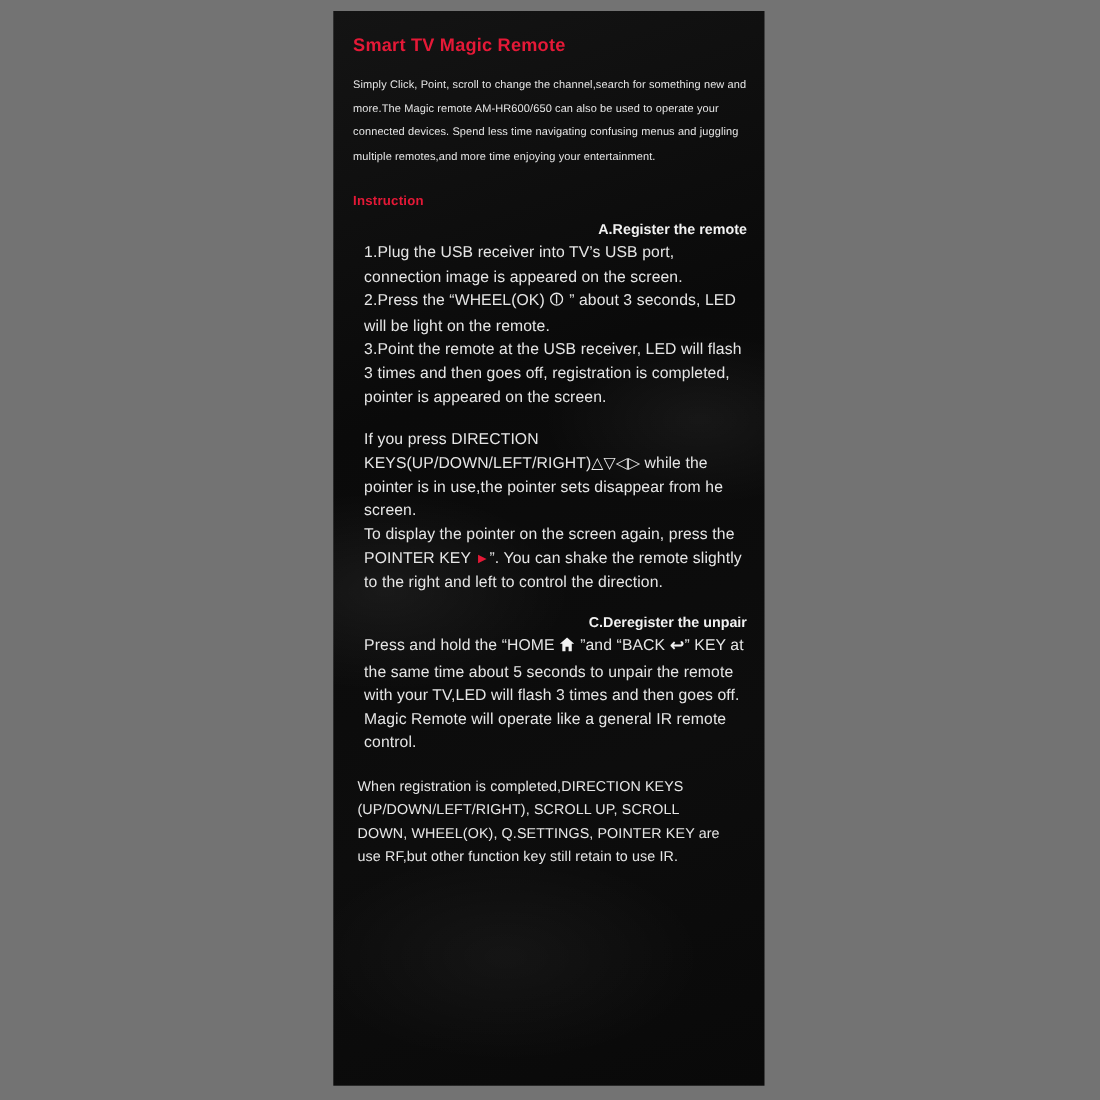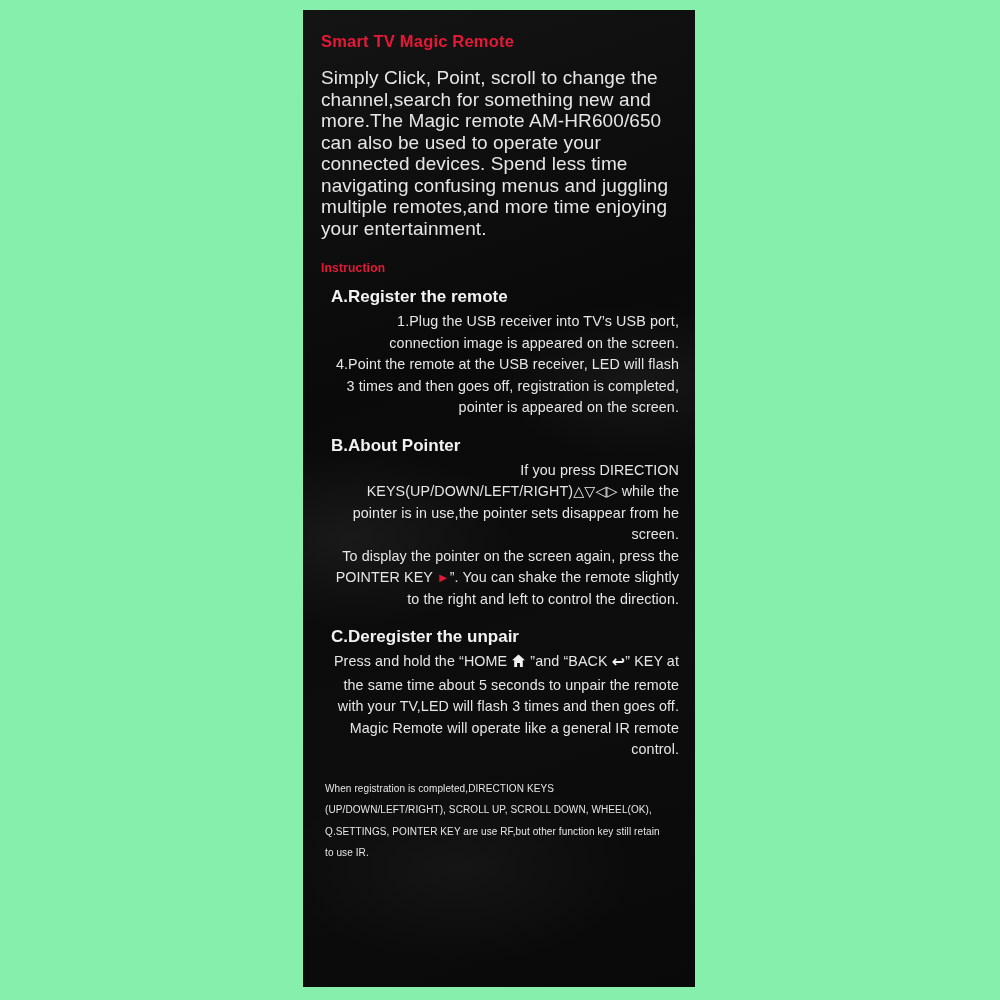--- a/index.html
+++ b/index.html
@@ -1,69 +1,72 @@
 <!DOCTYPE html>
 <html><head>
 <meta charset="utf-8">
 <style>
   html,body{margin:0;padding:0;background:#ffffff;width:1000px;height:1000px;
     font-family:"Liberation Sans","DejaVu Sans",sans-serif;}
-  .stage{position:relative;width:1000px;height:1000px;background:#86efac;overflow:hidden;}
+  .stage{position:relative;width:1000px;height:1000px;background:#737373;overflow:hidden;}
   .panel{
     position:absolute;left:303px;top:10px;width:392px;height:977px;
     background:
       radial-gradient(ellipse 260px 140px at 12% 54%, rgba(255,255,255,0.06), transparent 65%),
       radial-gradient(ellipse 220px 120px at 85% 38%, rgba(255,255,255,0.05), transparent 65%),
       radial-gradient(ellipse 300px 160px at 40% 88%, rgba(255,255,255,0.04), transparent 60%),
       linear-gradient(160deg, #141414 0%, #0a0a0a 35%, #0d0d0d 70%, #090909 100%);
     box-sizing:border-box;
     padding:22px 16px 18px 18px;
     color:#e9e9e9;
   }
   .title{
     color:#e51937;font-size:16.5px;font-weight:bold;letter-spacing:0.2px;margin:0 0 16px 0;
   }
   .body-text{
-    font-size:19px;line-height:21.5px;color:#e6e6e6;margin:0 0 14px 0;
+    font-size:10px;line-height:21.5px;color:#e6e6e6;margin:0 0 14px 0;
     letter-spacing:0.1px;
   }
   .instruction{
     color:#e51937;font-size:12px;font-weight:bold;margin:22px 0 12px 0;letter-spacing:0.2px;
   }
   .section{margin:0 0 17px 10px;}
   .section-heading{
-    font-size:17px;font-weight:bold;color:#f2f2f2;margin:0 0 4px 0;
+    font-size:13px;font-weight:bold;color:#f2f2f2;margin:0 0 4px 0;text-align:right;
   }
-  .section p{font-size:14.3px;line-height:21.5px;margin:0;color:#e6e6e6;letter-spacing:0.1px;text-align:right;}
+  .section p{font-size:14.3px;line-height:21.5px;margin:0;color:#e6e6e6;letter-spacing:0.1px;}
   .footer-block{margin:16px 0 0 4px;}
-  .footer-block p{font-size:10px;line-height:21.5px;margin:0 16px 2px 0;color:#e6e6e6;letter-spacing:0.1px;}
+  .footer-block p{font-size:13px;line-height:21.5px;margin:0 16px 2px 0;color:#e6e6e6;letter-spacing:0.1px;}
   .icon-inline{display:inline-block;vertical-align:-2px;}
   .pointer-glyph{color:#e51937;font-size:13px;vertical-align:0px;}
   .back-glyph{color:#f2f2f2;font-size:16px;font-weight:bold;vertical-align:-1px;}
 </style>
 </head>
 <body>
 
 <div class="stage">
   <div class="panel">
 
     <h1 class="title">Smart TV Magic Remote</h1>
 
     <p class="body-text">Simply Click, Point, scroll to change the channel,search for something new and more.The Magic remote AM-HR600/650 can also be used to operate your connected devices. Spend less time navigating confusing menus and juggling multiple remotes,and more time enjoying your entertainment.</p>
 
     <h2 class="instruction">Instruction</h2>
 
     <div class="section">
       <div class="section-heading">A.Register the remote</div>
       <p>1.Plug the USB receiver into TV’s USB port, connection image is appeared on the screen.</p>
-      <p>4.Point the remote at the USB receiver, LED will flash 3 times and then goes off, registration is completed, pointer is appeared on the screen.</p>
+      <p><span>2.Press the “WHEEL(OK) </span><span class="icon-inline"><svg width="14" height="14" viewBox="0 0 14 14">
+              <circle cx="7" cy="7" r="5.4" fill="none" stroke="#e6e6e6" stroke-width="1.2"></circle>
+              <line x1="7" y1="3" x2="7" y2="11" stroke="#e6e6e6" stroke-width="1.2"></line>
+            </svg></span><span> ” about 3 seconds, LED will be light on the remote.</span></p>
+      <p>3.Point the remote at the USB receiver, LED will flash 3 times and then goes off, registration is completed, pointer is appeared on the screen.</p>
     </div>
 
     <div class="section">
-      <div class="section-heading">B.About Pointer</div>
       <p>If you press DIRECTION KEYS(UP/DOWN/LEFT/RIGHT)△▽◁▷ while the pointer is in use,the pointer sets disappear from he screen.</p>
       <p><span>To display the pointer on the screen again, press the POINTER KEY </span><span class="pointer-glyph">►</span><span>”. You can shake the remote slightly to the right and left to control the direction.</span></p>
     </div>
 
     <div class="section">
       <div class="section-heading">C.Deregister the unpair</div>
       <p><span>Press and hold the “HOME </span><span class="icon-inline"><svg width="15" height="14" viewBox="0 0 15 14">
               <path d="M7.5 0.5 L14 6.2 H11.8 V13 H8.9 V9 H6.1 V13 H3.2 V6.2 H1 Z" fill="#f2f2f2"></path>
             </svg></span><span> ”and “BACK </span><span class="back-glyph">↩</span><span>” KEY at the same time about 5 seconds to unpair the remote with your TV,LED will flash 3 times and then goes off. Magic Remote will operate like a general IR remote control.</span></p>
     </div>

